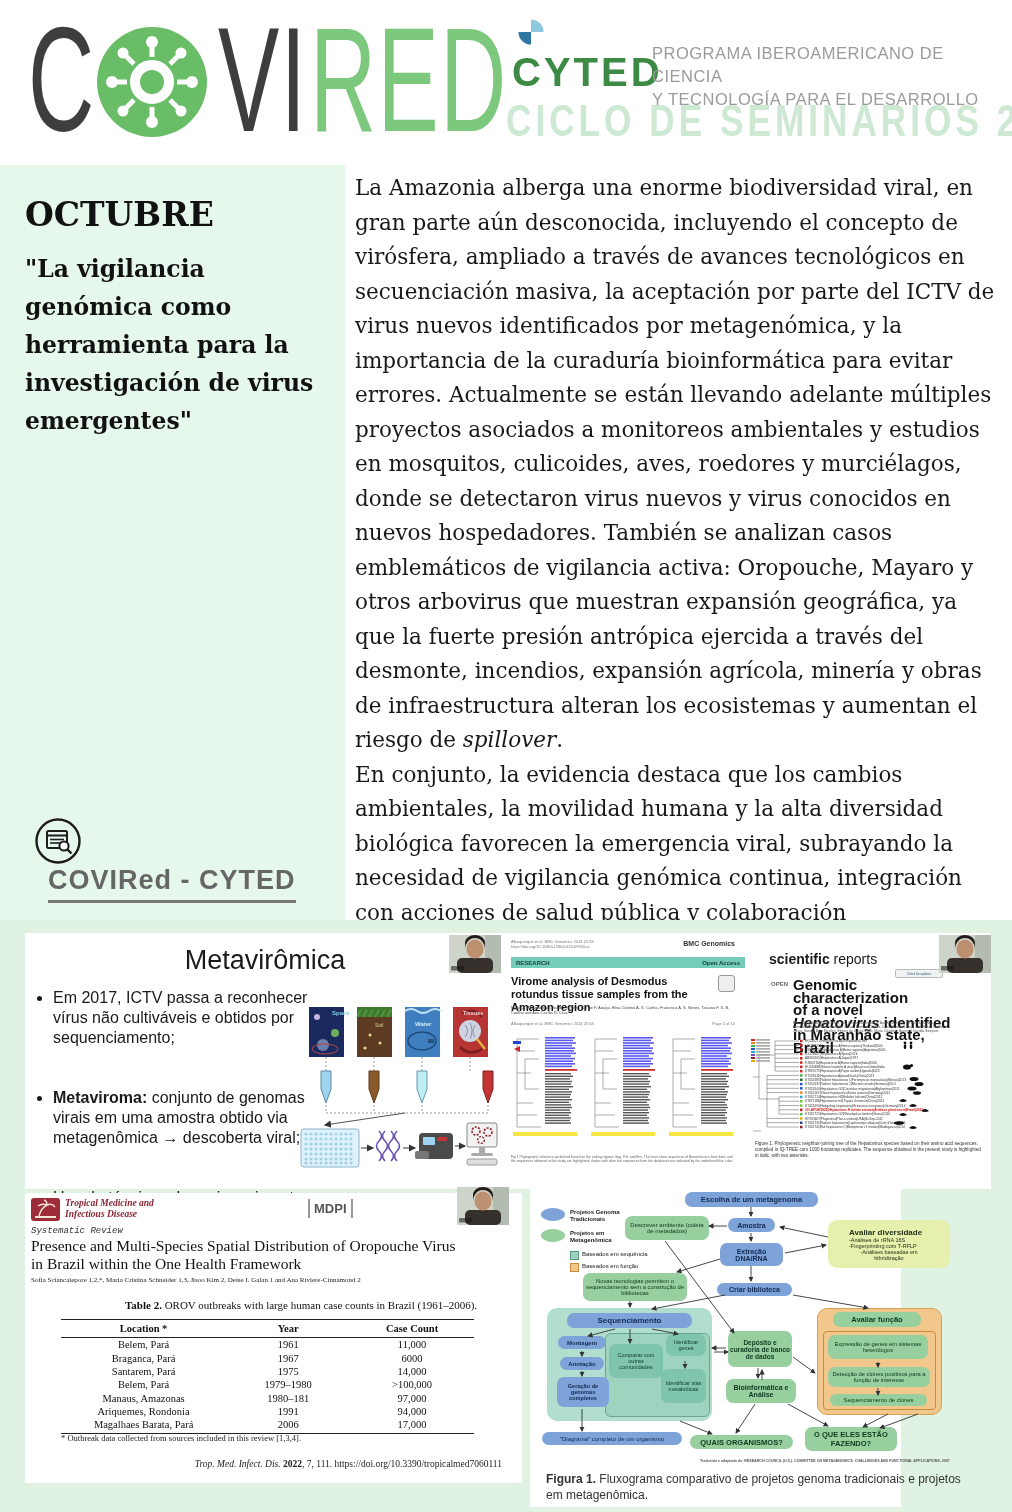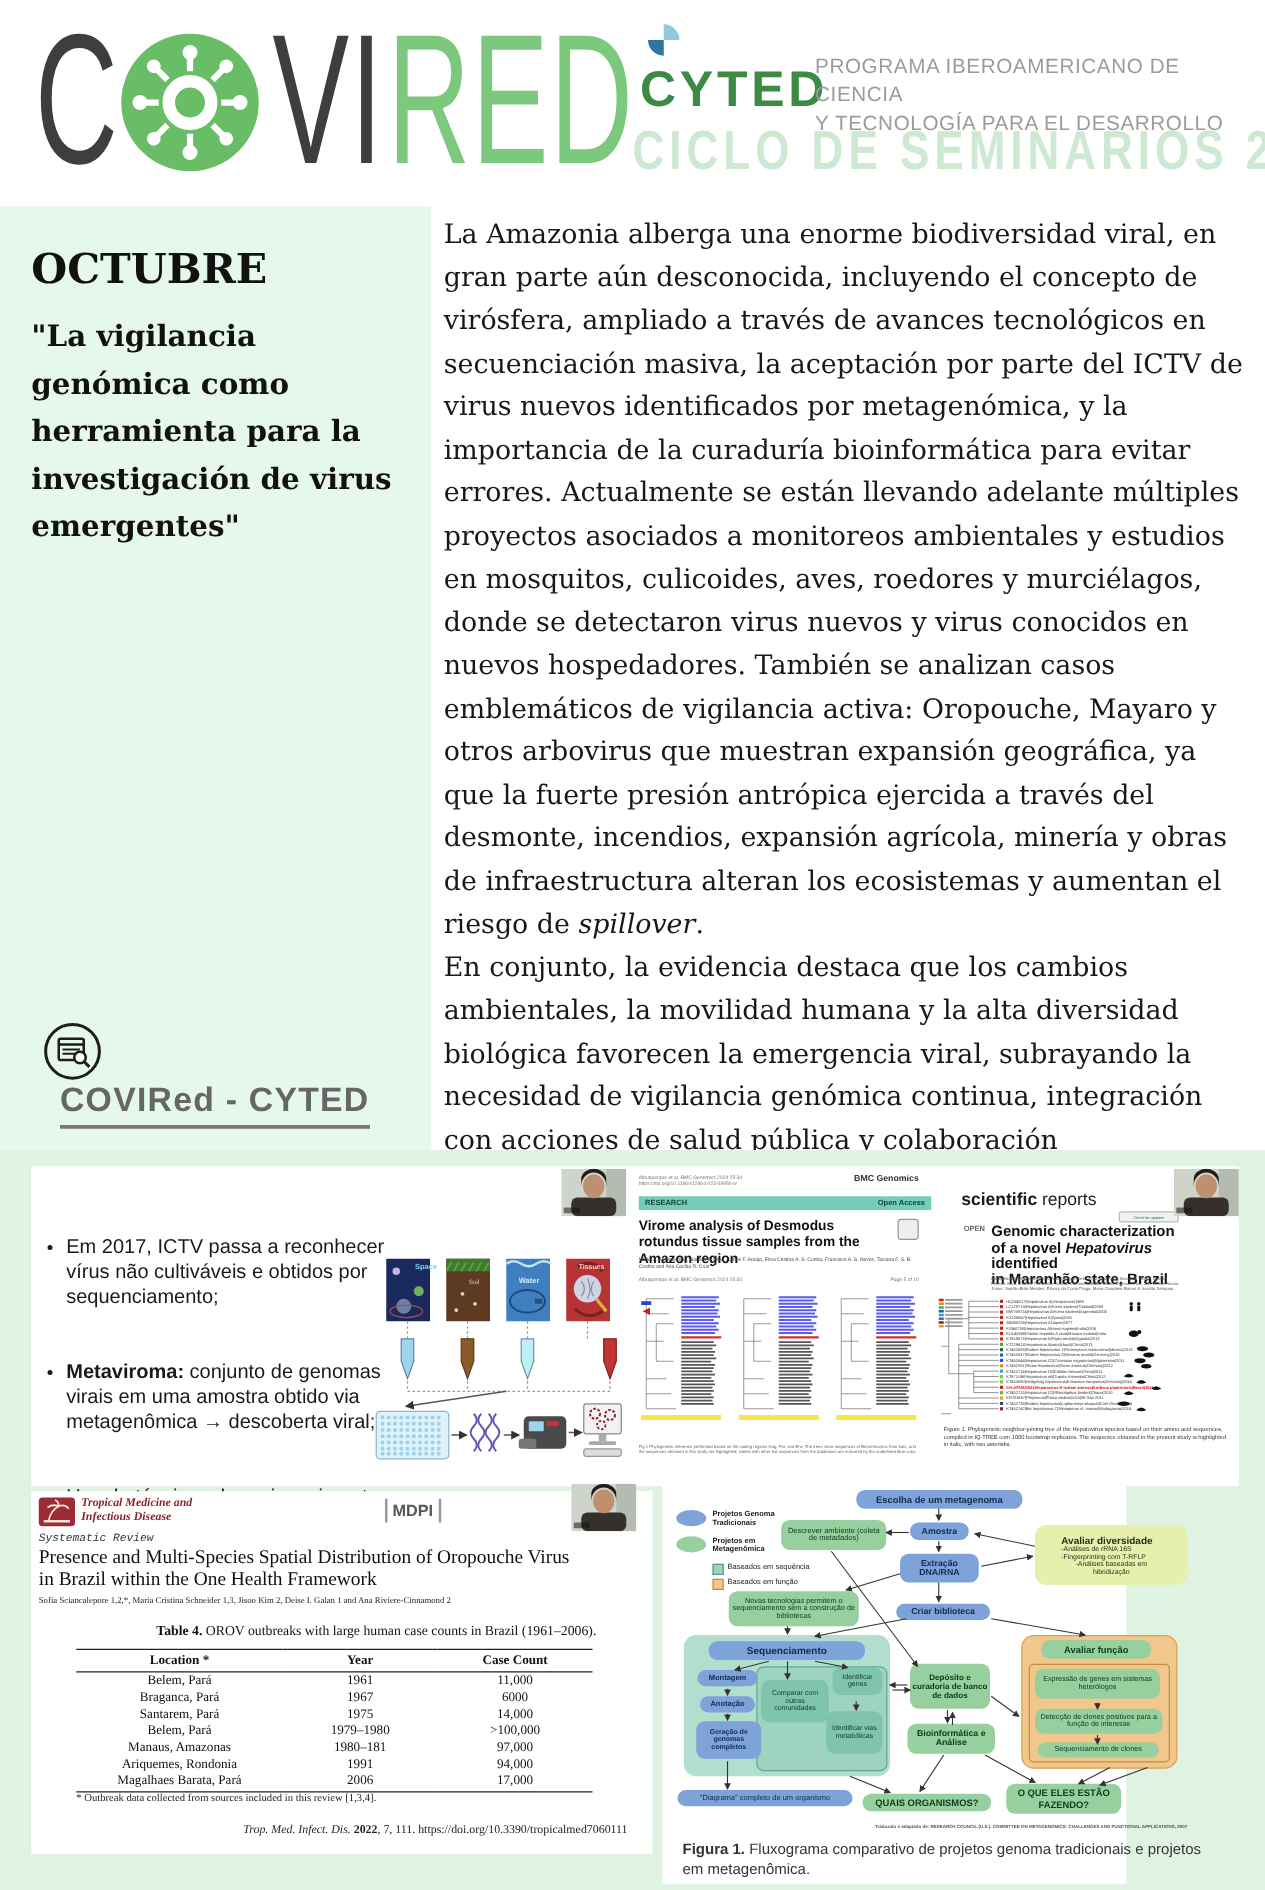--- a/index.html
+++ b/index.html
@@ -29,21 +29,21 @@
   .slide-title{font-size:27px;color:#1a1a1a;text-align:center;}
   .slide-bullets{font-size:16px;line-height:20px;color:#1a1a1a;}
   .slide-bullets li{margin-bottom:14px;}
   
   .tiny{font-size:4px;line-height:5px;color:#777;}
   .bmc-band{background:#73cdb9;height:11px;display:flex;justify-content:space-between;align-items:center;padding:0 5px;}
   .bmc-band span{font-size:6px;font-weight:700;color:#123f33;}
   .bmc-title{font-size:11px;font-weight:700;line-height:13px;color:#111;}
   
   .sr-logo{font-size:14px;color:#1a1a1a;}
-  .sr-title{font-size:12px;font-weight:700;line-height:12.5px;color:#111;}
+  .sr-title{font-size:15px;font-weight:700;line-height:12.5px;color:#111;}
   .sr-cap{font-size:4.6px;line-height:5.8px;color:#333;}
   
   .mdpi-journal{font-family:"Liberation Serif",serif;font-style:italic;font-weight:700;font-size:9.5px;line-height:11px;color:#8b2332;}
   .mdpi-type{font-family:Liberation Mono, monospace;font-style:italic;font-size:9px;color:#333;}
   .mdpi-title{font-family:"Liberation Serif",serif;font-weight:400;font-size:15.5px;line-height:18px;color:#111;}
   .mdpi-authors{font-family:"Liberation Serif",serif;font-size:7px;color:#222;}
   .tbl-cap{font-family:"Liberation Serif",serif;font-size:11px;color:#111;}
   table.orov{border-collapse:collapse;width:413px;font-family:"Liberation Serif",serif;font-size:10.5px;color:#111;}
   table.orov th{border-top:1.4px solid #222;border-bottom:1px solid #222;font-weight:700;padding:3px 0;}
   table.orov td{text-align:center;padding:1.2px 0;}
@@ -149,20 +149,21 @@
 <main class="abs abstract">
   <p style="margin-top:6px"><span>La Amazonia alberga una enorme biodiversidad viral, en gran parte aún desconocida, incluyendo el concepto de virósfera, ampliado a través de avances tecnológicos en secuenciación masiva, la aceptación por parte del ICTV de virus nuevos identificados por metagenómica, y la importancia de la curaduría bioinformática para evitar errores. Actualmente se están llevando adelante múltiples proyectos asociados a monitoreos ambientales y estudios en mosquitos, culicoides, aves, roedores y murciélagos, donde se detectaron virus nuevos y virus conocidos en nuevos hospedadores. También se analizan casos emblemáticos de vigilancia activa: Oropouche, Mayaro y otros arbovirus que muestran expansión geográfica, ya que la fuerte presión antrópica ejercida a través del desmonte, incendios, expansión agrícola, minería y obras de infraestructura alteran los ecosistemas y aumentan el riesgo de </span><i>spillover</i><span>.</span></p>
   <p>En conjunto, la evidencia destaca que los cambios ambientales, la movilidad humana y la alta diversidad biológica favorecen la emergencia viral, subrayando la necesidad de vigilancia genómica continua, integración con acciones de salud pública y colaboración multisectorial para anticipar riesgos y detectar nuevas amenazas.</p>
 </main>
 
 <section class="abs bottom">
 
   <div class="abs panel" style="left:25px;top:13px;width:966px;height:256px">
 
     <div class="abs" style="left:0;top:0;width:478px;height:256px">
+      <div class="abs slide-title" style="left:110px;top:12px;width:260px">Metavirômica</div>
       <ul class="abs slide-bullets" style="left:10px;top:55px;width:255px;margin:0;padding-left:18px">
         <li>Em 2017, ICTV passa a reconhecer vírus não cultiváveis e obtidos por sequenciamento;</li>
         <li style="margin-top:40px"><b>Metaviroma:</b><span> conjunto de genomas virais em uma amostra obtido via metagenômica → descoberta viral;</span></li>
         <li style="margin-top:40px">Uso de técnicas de enriquecimento viral: filtração, ultracentrigugação, tratamento enzimático, etc.</li>
       </ul>
 
       <svg class="abs" style="left:270px;top:60px" width="205" height="190" viewBox="0 0 205 190">
 
         <rect x="14" y="14" width="35" height="50" fill="#1b2a5e"></rect>
         <circle cx="22" cy="24" r="3" fill="#c2b3e0"></circle>
@@ -488,21 +489,21 @@
       <div>Tropical Medicine and</div>
       <div>Infectious Disease</div>
     </div>
     <div class="abs" style="left:283px;top:6px;font-size:13px;font-weight:700;color:#555;border-left:2px solid #999;border-right:2px solid #999;padding:2px 4px">MDPI</div>
     <svg class="abs webcam" style="left:432px;top:-6px">
         <use href="#webcam"></use>
       </svg>
     <div class="abs mdpi-type" style="left:6px;top:33px">Systematic Review</div>
     <div class="abs mdpi-title" style="left:6px;top:44px;width:430px">Presence and Multi-Species Spatial Distribution of Oropouche Virus in Brazil within the One Health Framework</div>
     <div class="abs mdpi-authors" style="left:6px;top:83px;width:460px">Sofia Sciancalepore 1,2,*, Maria Cristina Schneider 1,3, Jisoo Kim 2, Deise I. Galan 1 and Ana Riviere-Cinnamond 2</div>
-    <div class="abs tbl-cap" style="left:100px;top:106px"><b>Table 4.</b><span> OROV outbreaks with large human case counts in Brazil (1961–2006).</span></div>
+    <div class="abs tbl-cap" style="left:100px;top:106px"><b>Table 2.</b><span> OROV outbreaks with large human case counts in Brazil (1961–2006).</span></div>
     <table class="orov abs" style="left:36px;top:126px">
       <thead>
         <tr>
           <th style="width:40%">Location *</th>
           <th style="width:30%">Year</th>
           <th style="width:30%">Case Count</th>
         </tr>
       </thead>
       <tbody>
         <tr>

